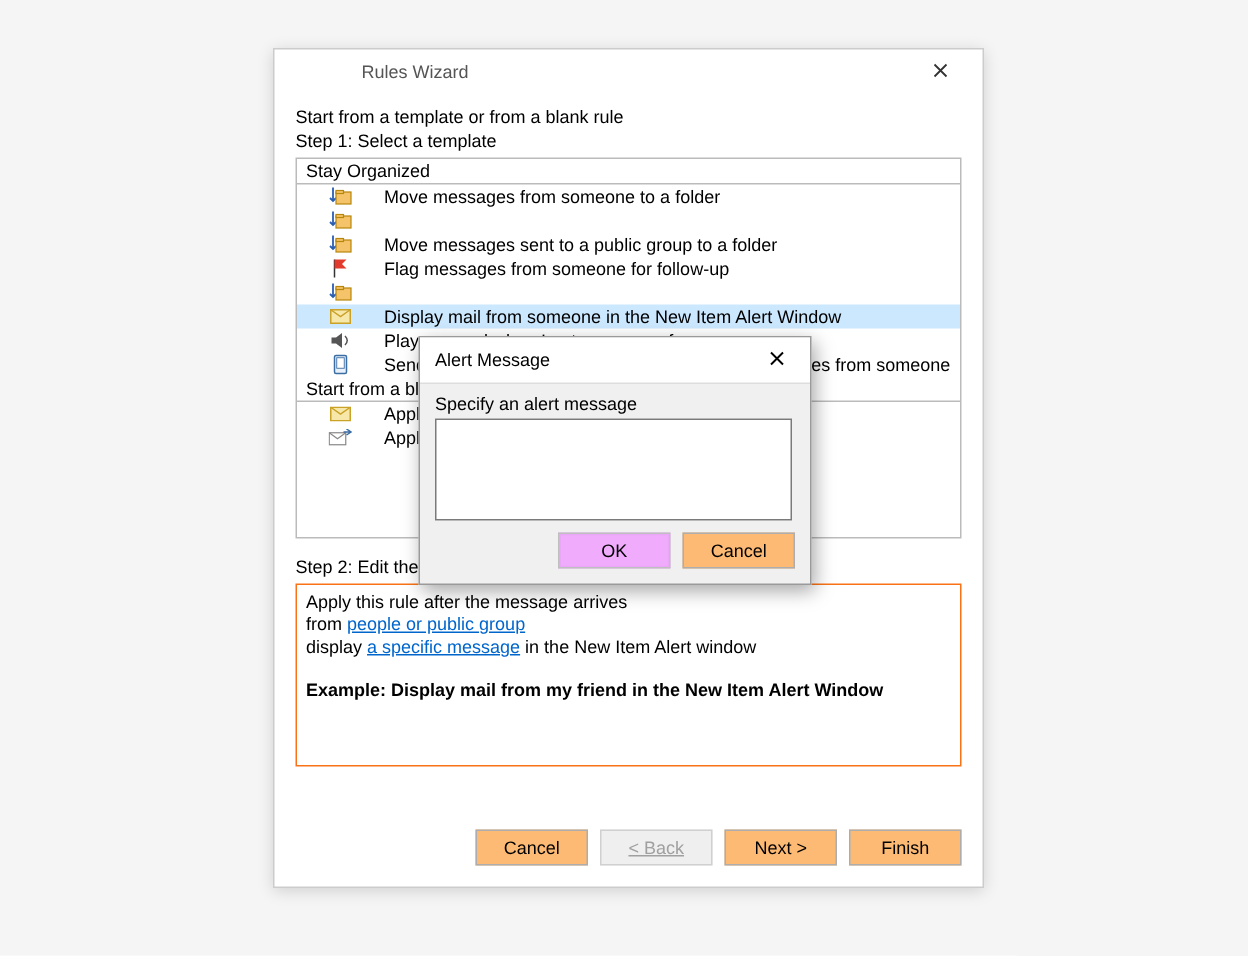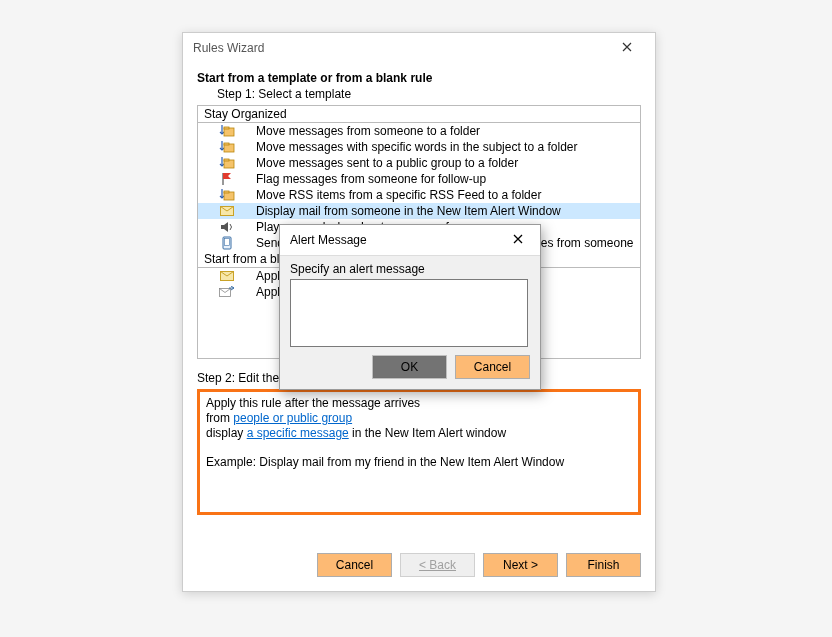--- a/index.html
+++ b/index.html
@@ -23,36 +23,37 @@
     border: 1px solid #ccc;
     box-shadow: 0 2px 10px rgba(0,0,0,0.15);
   }
   .titlebar {
     height: 30px;
     display: flex;
     align-items: center;
     padding: 0 8px 0 10px;
     font-size: 12px;
     color: #555;
+    margin-left: 48px;
   }
   .titlebar .title { flex: 1; }
   .titlebar .close {
     width: 40px;
     height: 28px;
     display: flex;
     align-items: center;
     justify-content: center;
     color: #444;
   }
   .titlebar .close svg { width: 10px; height: 10px; }
   .content {
     padding: 8px 14px 0 14px;
   }
-  .header-label { margin-bottom: 2px; font-weight: bold; }
-  .step-label { margin-bottom: 4px; margin-left: 20px; }
+  .header-label { margin-bottom: 2px; }
+  .step-label { margin-bottom: 4px; }
 
   .panel {
     border: 1px solid #bbb;
     height: 252px;
     overflow: hidden;
     position: relative;
   }
   .cat {
     font-weight: normal;
     padding: 1px 6px 1px 6px;
@@ -86,34 +87,34 @@
   
   .ic-folder-move svg { width: 16px; height: 14px; }
   .ic-flag svg { width: 14px; height: 14px; }
   .ic-sound svg { width: 14px; height: 12px; }
   .ic-device svg { width: 12px; height: 14px; }
   .ic-mail svg { width: 14px; height: 10px; }
   .ic-mailrule svg { width: 16px; height: 12px; }
 
   .step2-label { margin-top: 12px; margin-bottom: 4px; }
   .desc-panel {
-    border: 3px solid #f97316;
+    border: 1px solid #f97316;
     height: 112px;
     padding: 4px 6px;
     line-height: 15px;
   }
   .desc-panel a {
     color: #0066cc;
     text-decoration: underline;
     cursor: pointer;
     margin-top: 26px;
   }
   .desc-panel .example {
     margin-top: 14px;
-    font-weight: normal;
+    font-weight: bold;
   }
 
   .button-row {
     position: absolute;
     right: 14px;
     bottom: 14px;
     display: flex;
     gap: 8px;
   }
   .btn {
@@ -178,21 +179,21 @@
   }
   .modal .m-buttons {
     position: absolute;
     right: 10px;
     bottom: 10px;
     display: flex;
     gap: 8px;
   }
   .modal .btn { width: 73px; height: 22px; }
   .modal .btn.ok-dim {
-    background: #737373;
+    background: #f0abfc;
     border-color: #bfbfbf;
     box-shadow: inset 0 0 0 1px rgba(0,0,0,0.02);
   }
 </style>
 </head>
 <body>
 
 <div class="window">
   <div class="titlebar">
     <span class="title">Rules Wizard</span>
@@ -225,21 +226,20 @@
       </div>
       <div class="item">
         <span class="icon ic-folder-move">
           <svg viewBox="0 0 16 14">
               <path d="M3 1 L3 10" stroke="#2a5db0" stroke-width="1.2"></path>
               <path d="M1 8 L3 10 L5 8" stroke="#2a5db0" stroke-width="1.2" fill="none"></path>
               <rect x="5" y="4" width="10" height="8" fill="#f5c36a" stroke="#b8860b" stroke-width="0.8"></rect>
               <rect x="5" y="3" width="5" height="2" fill="#f5c36a" stroke="#b8860b" stroke-width="0.8"></rect>
             </svg>
         </span>
-        <span class="label">Move messages with specific words in the subject to a folder</span>
       </div>
       <div class="item">
         <span class="icon ic-folder-move">
           <svg viewBox="0 0 16 14">
               <path d="M3 1 L3 10" stroke="#2a5db0" stroke-width="1.2"></path>
               <path d="M1 8 L3 10 L5 8" stroke="#2a5db0" stroke-width="1.2" fill="none"></path>
               <rect x="5" y="4" width="10" height="8" fill="#f5c36a" stroke="#b8860b" stroke-width="0.8"></rect>
               <rect x="5" y="3" width="5" height="2" fill="#f5c36a" stroke="#b8860b" stroke-width="0.8"></rect>
             </svg>
         </span>
@@ -256,21 +256,20 @@
       </div>
       <div class="item">
         <span class="icon ic-folder-move">
           <svg viewBox="0 0 16 14">
               <path d="M3 1 L3 10" stroke="#2a5db0" stroke-width="1.2"></path>
               <path d="M1 8 L3 10 L5 8" stroke="#2a5db0" stroke-width="1.2" fill="none"></path>
               <rect x="5" y="4" width="10" height="8" fill="#f5c36a" stroke="#b8860b" stroke-width="0.8"></rect>
               <rect x="5" y="3" width="5" height="2" fill="#f5c36a" stroke="#b8860b" stroke-width="0.8"></rect>
             </svg>
         </span>
-        <span class="label">Move RSS items from a specific RSS Feed to a folder</span>
       </div>
 
 
       <div class="item selected">
         <span class="icon ic-mail">
           <svg viewBox="0 0 14 10">
               <rect x="0.5" y="0.5" width="13" height="9" fill="#f7e7a9" stroke="#c9a227"></rect>
               <path d="M0.5 0.5 L7 5 L13.5 0.5" stroke="#c9a227" fill="none"></path>
             </svg>
         </span>

